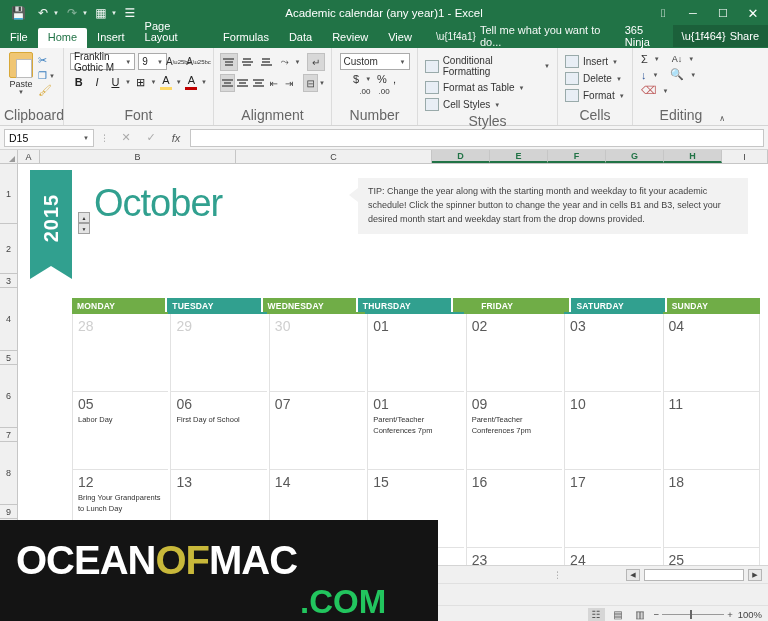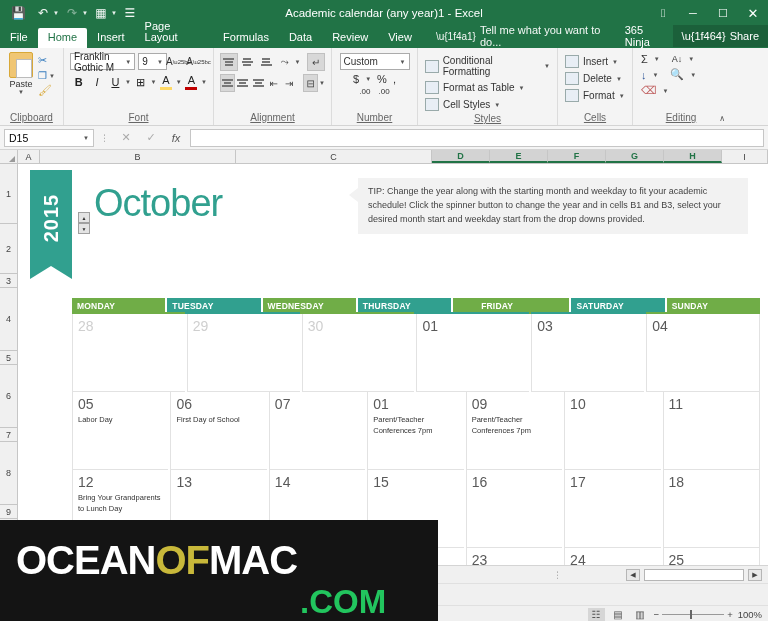--- a/index.html
+++ b/index.html
@@ -48,21 +48,21 @@
     display:flex; align-items:center; gap:4px; height:22px;
   }
   
   .ribbon {
     height:78px; background:#f4f4f4; border-bottom:1px solid #d4d4d4;
     display:flex; font-size:10px; color:#333; position:relative;
   }
   .rgroup { position:relative; border-right:1px solid #dcdcdc; padding:2px 4px 0; display:flex; flex-direction:column; }
   .rgroup-body { flex:1; display:flex; align-items:flex-start; }
   .rgroup-label {
-    text-align:center; font-size:10px; color:#666; padding-bottom:2px; position:relative;text-decoration:underline;
+    text-align:center; font-size:14px; color:#666; padding-bottom:2px; position:relative;
   }
   
   .clip { width:64px; display:flex; padding-top:4px; }
   .paste-col { width:34px; display:flex; flex-direction:column; align-items:center; }
   .paste-ico {
     width:24px; height:26px; background:#f0c674; border:1px solid #d8a838;
     border-radius:2px; position:relative;
   }
   .paste-ico:after {
     content:""; position:absolute; width:14px; height:17px; background:#fff;
@@ -606,20 +606,25 @@
             <i class="topline" style="background:#70ad47;"></i>
             <div class="dnum muted">30</div>
             <div class="evt"></div>
           </div>
         <div>
             <i class="topline" style="background:#31a08f;"></i>
             <div class="dnum">01</div>
             <div class="evt"></div>
           </div>
         <div>
+            <i class="topline" style="background:#70ad47;"></i>
+            <div class="dnum">02</div>
+            <div class="evt"></div>
+          </div>
+        <div>
             <i class="topline" style="background:#31a08f;"></i>
             <div class="dnum">03</div>
             <div class="evt"></div>
           </div>
         <div>
             <i class="topline" style="background:#70ad47;"></i>
             <div class="dnum">04</div>
             <div class="evt"></div>
           </div>
       </div>

